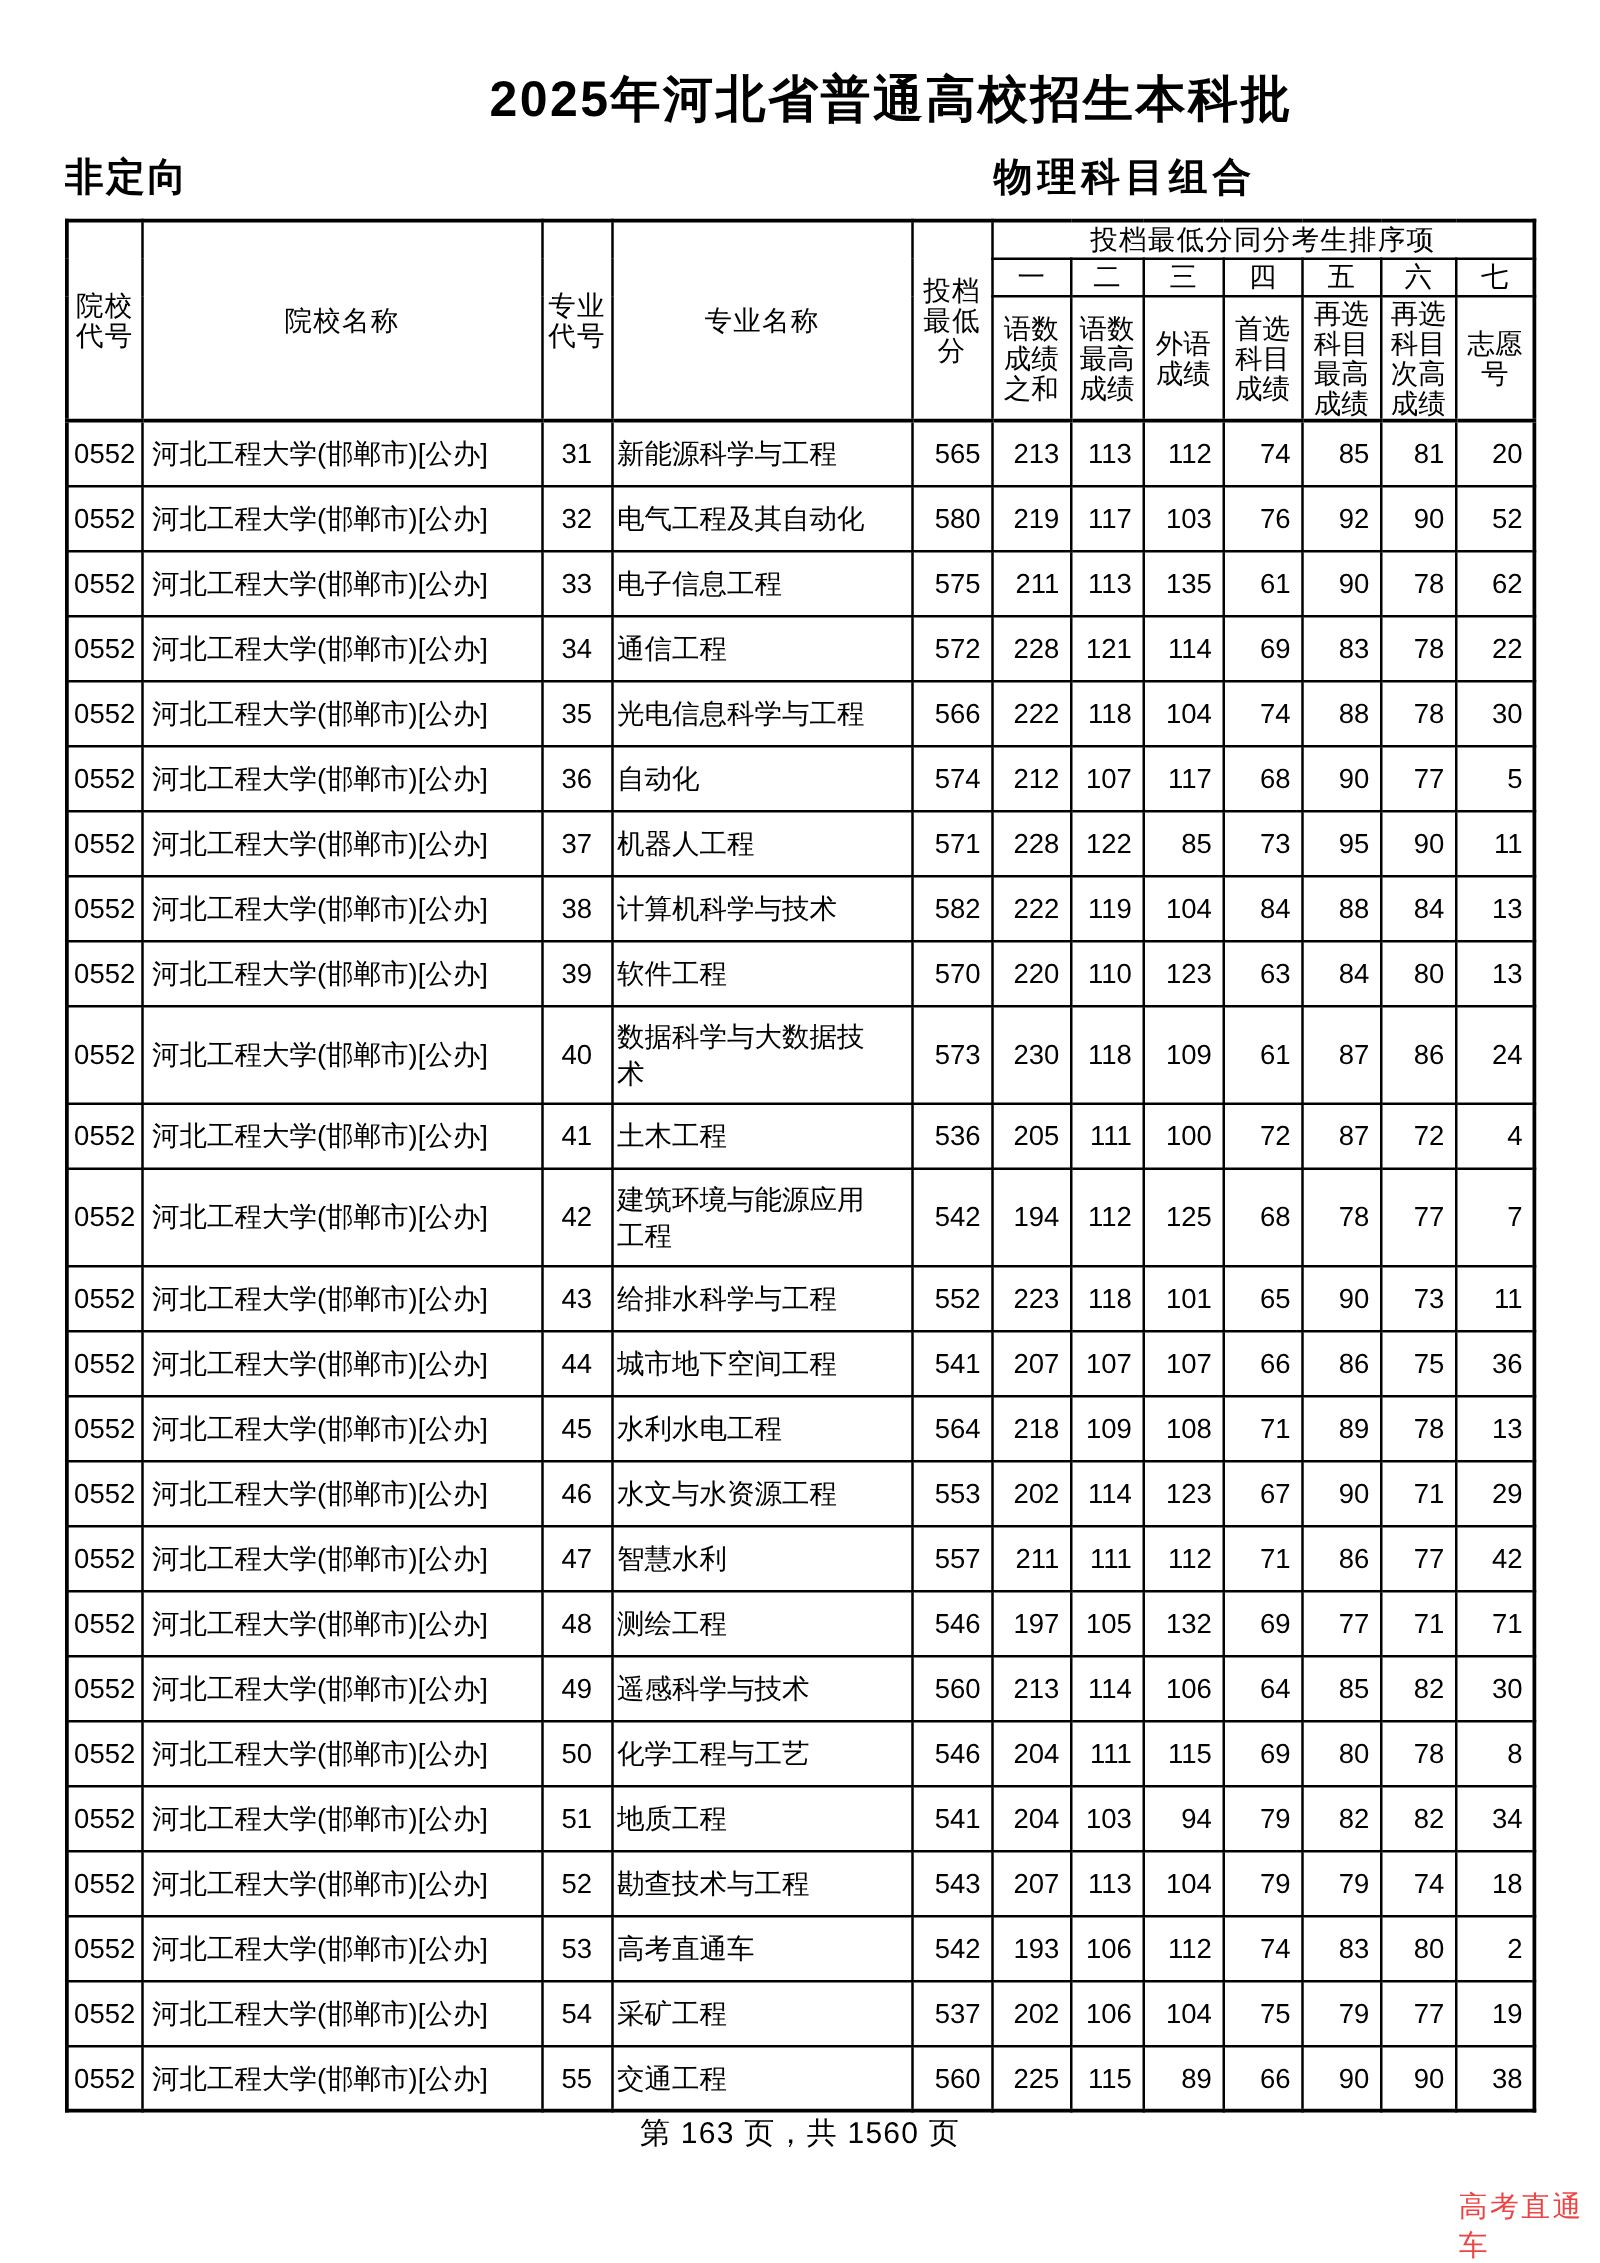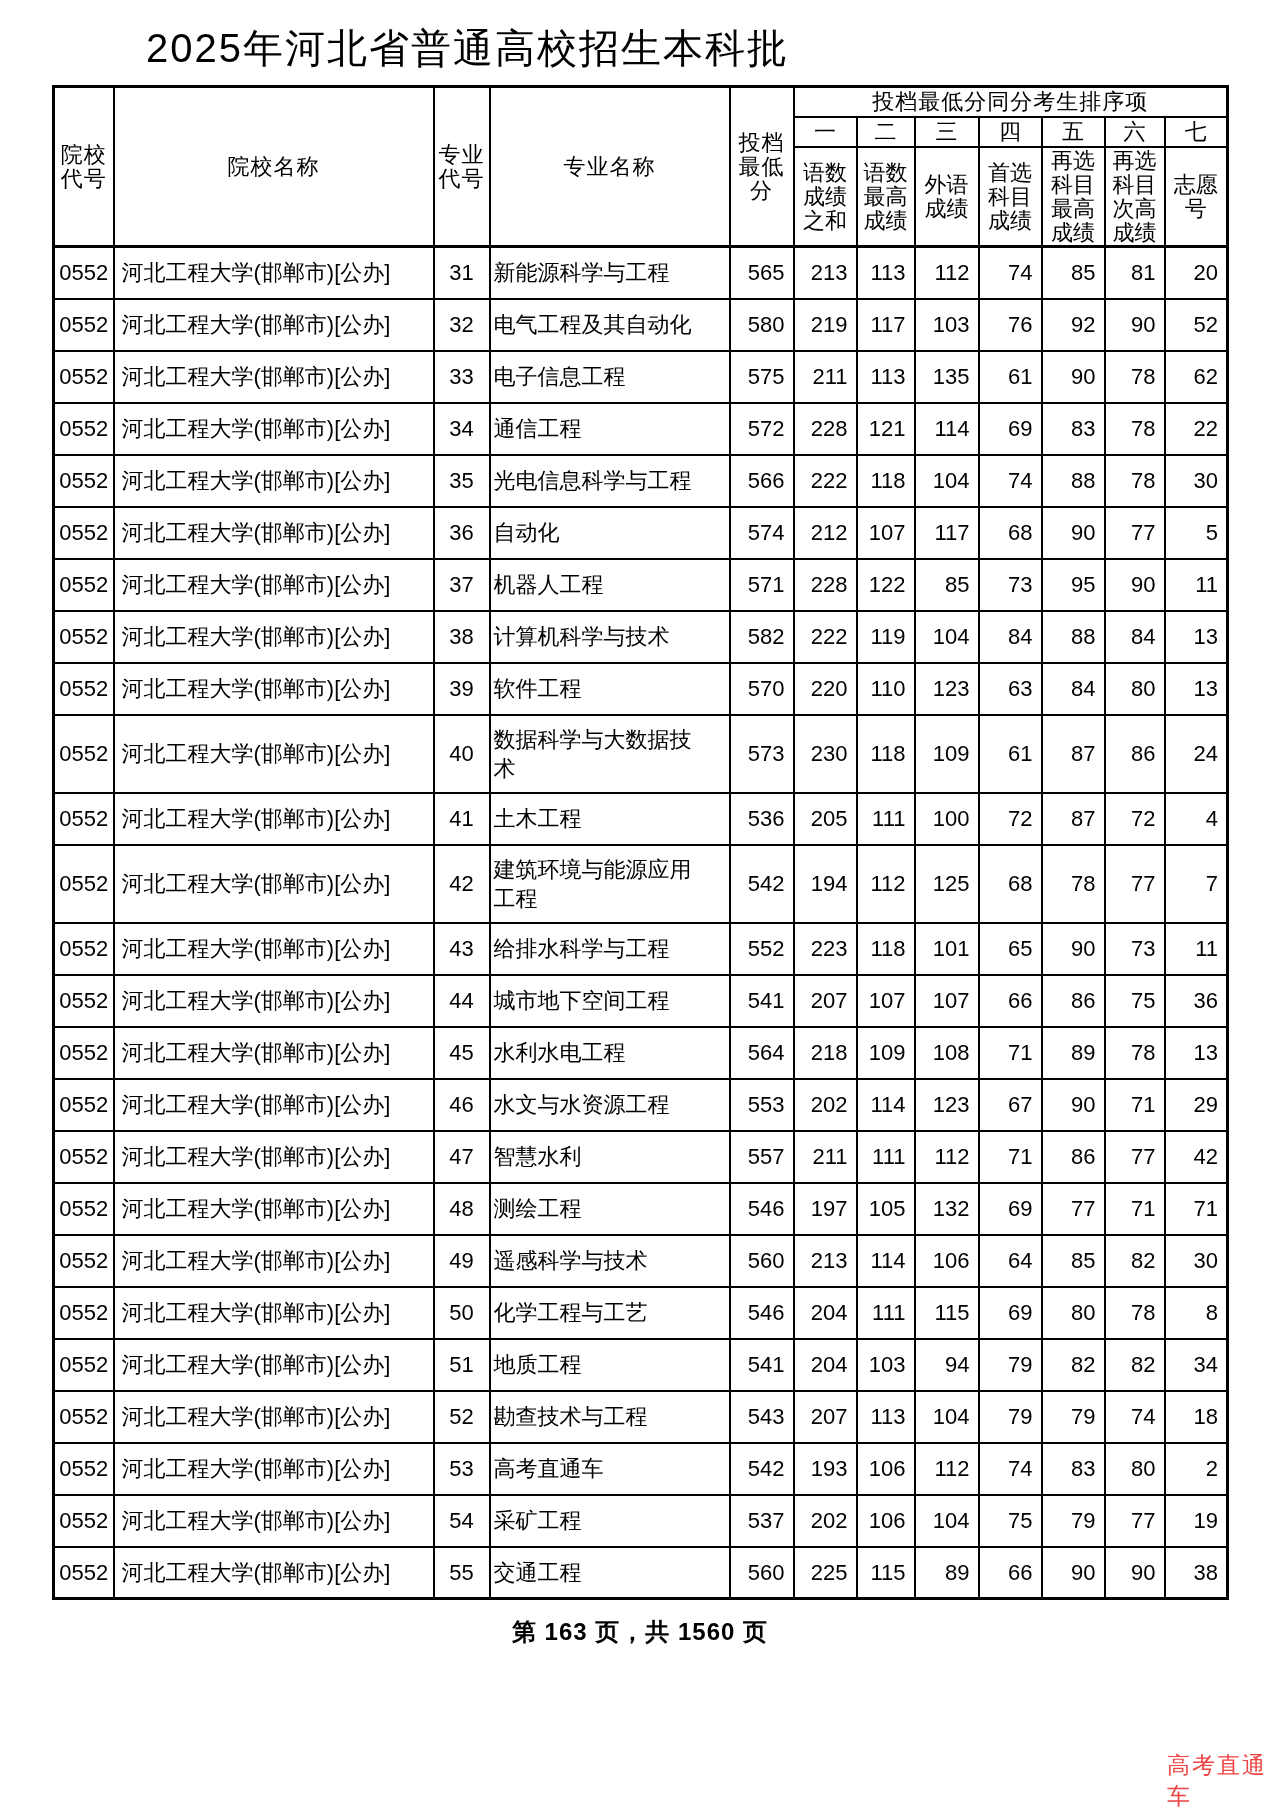--- a/index.html
+++ b/index.html
@@ -10,25 +10,25 @@
     color: #000;
   }
   .page {
     position: relative;
     width: 1280px;
     height: 1810px;
     background: #fff;
     overflow: hidden;
   }
   .title {
-    margin: 24px 0 0 146px;
+    margin: 56px 0 0 146px;
     width: 1134px;
-    text-align: left;
+    text-align: center;
     font-size: 40px;
-    font-weight: normal;
+    font-weight: bold;
     line-height: 49px;
     letter-spacing: 2px;
   }
   .labels-row {
     position: relative;
     margin: 16px 0 0 52px;
     height: 42px;
   }
   .left-label {
     position: absolute;
@@ -75,46 +75,48 @@
     padding: 9px 0;
     line-height: 29px;
     vertical-align: middle;
   }
   tbody tr:first-child td { border-top: 3px solid #000; }
   td.code { text-align: center; }
   td.name { text-align: left; padding-left: 7px; padding-right: 19px; white-space: nowrap; }
   td.major { text-align: left; padding-left: 3px; padding-right: 3px; white-space: pre-line; }
   td.num { text-align: right; padding-right: 8px; }
   .footer {
-    margin-top: 16px;
     width: 1280px;
     text-align: center;
     font-size: 24px;
     letter-spacing: 1px;
-    font-weight: bold;
   }
   .watermark {
     position: absolute;
     left: 1167px;
     top: 1750px;
     font-size: 23px;
     color: #ef4444;
     letter-spacing: 2px;
     text-shadow: 1px 1px 0 #ffffff;
   }
 </style>
 </head>
 <body>
 
 <div class="page">
 
   <div class="title">
     <div>2025年河北省普通高校招生本科批</div>
   </div>
 
+  <div class="labels-row">
+    <span class="left-label">非定向</span>
+    <span class="right-label">物理科目组合</span>
+  </div>
 
   <table class="results">
     <colgroup>
       <col style="width:60px">
         <col style="width:320px">
         <col style="width:56px">
         <col style="width:240px">
       <col style="width:64px">
         <col style="width:63px">
         <col style="width:58px">

